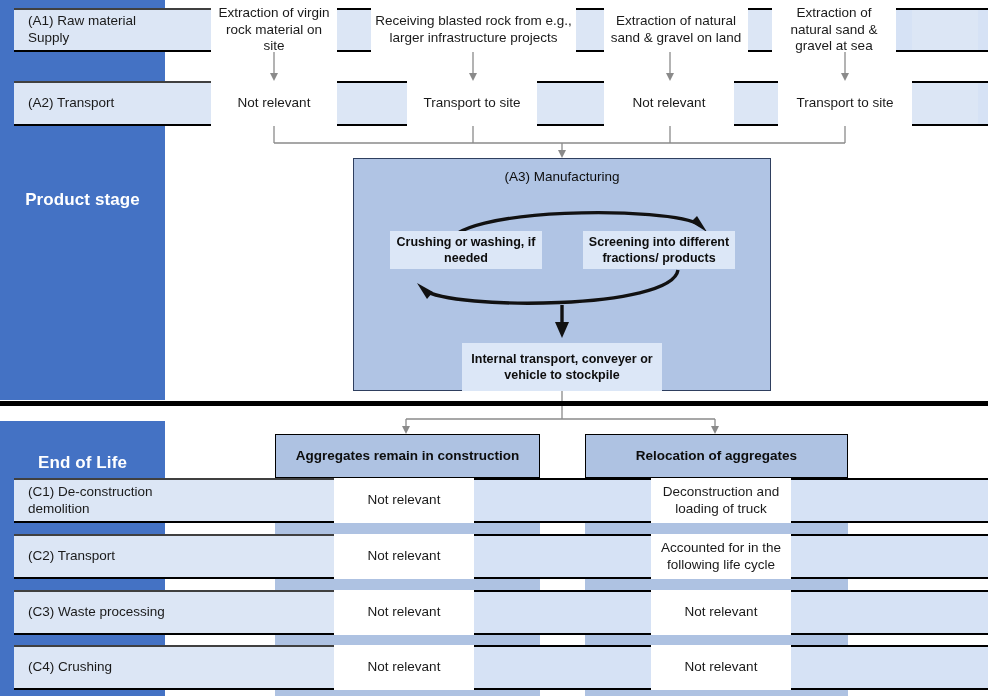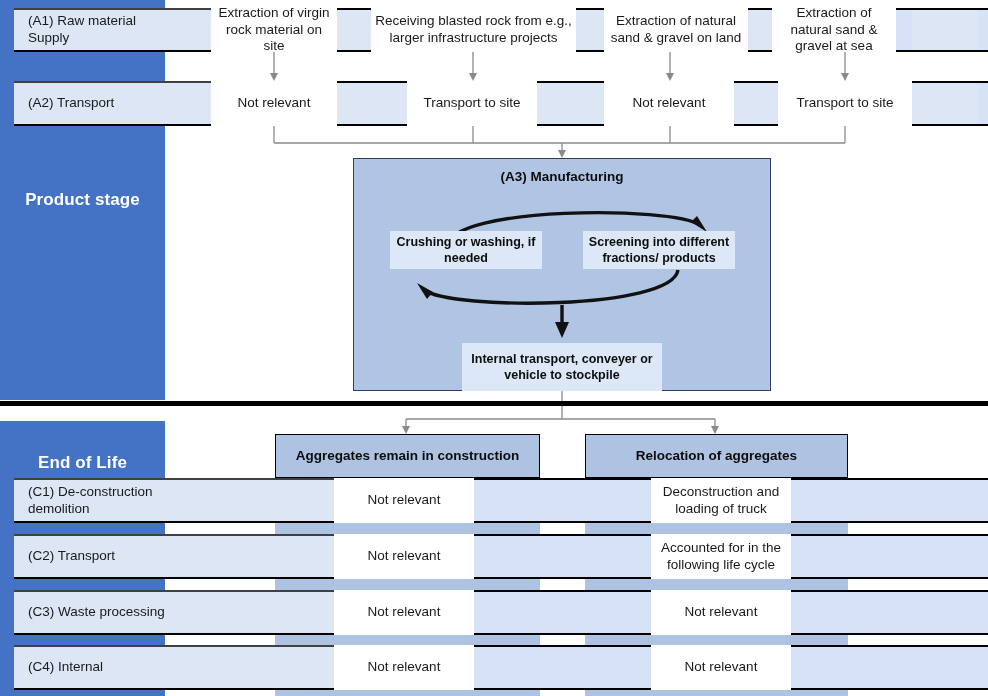--- a/index.html
+++ b/index.html
@@ -43,21 +43,21 @@
   .branch-head{
     background:#aec2e2;border:1.5px solid #000;
     display:flex;align-items:center;justify-content:center;text-align:center;
     font-size:13.5px;font-weight:bold;color:#0d0d0d;line-height:1.25;padding:2px 6px;
   }
 
   
   .mfg-box{background:#b0c4e4;border:1.5px solid #2f3f5f;}
   .mfg-title{
     position:absolute;left:0;right:0;top:10px;text-align:center;
-    font-size:13.5px;font-weight:bold;color:#0d0d0d;
+    font-size:13.5px;font-weight:normal;color:#0d0d0d;
   }
   .mfg-cell{
     background:#dce7f7;display:flex;align-items:center;justify-content:center;
     text-align:center;font-size:12.5px;font-weight:bold;color:#0d0d0d;line-height:1.3;
     padding:0 5px;
   }
   .thick-divider{background:#000;height:5px;}
 
   svg.ovl{position:absolute;left:0;top:0;overflow:visible;}
 </style>
@@ -187,17 +187,17 @@
   <div class="abs row-label" style="left:14px;top:534px;width:320px;height:45px;">(C2) Transport</div>
   <div class="abs cell" style="left:334px;top:534px;width:140px;height:45px;">Not relevant</div>
   <div class="abs cell" style="left:651px;top:534px;width:140px;height:45px;">Accounted for in the following life cycle</div>
 
   <div class="abs row-band" style="left:165px;top:590px;width:823px;height:45px;"></div>
   <div class="abs row-label" style="left:14px;top:590px;width:320px;height:45px;">(C3) Waste processing</div>
   <div class="abs cell" style="left:334px;top:590px;width:140px;height:45px;">Not relevant</div>
   <div class="abs cell" style="left:651px;top:590px;width:140px;height:45px;">Not relevant</div>
 
   <div class="abs row-band" style="left:165px;top:645px;width:823px;height:45px;"></div>
-  <div class="abs row-label" style="left:14px;top:645px;width:320px;height:45px;">(C4) Internal</div>
+  <div class="abs row-label" style="left:14px;top:645px;width:320px;height:45px;">(C4) Crushing</div>
   <div class="abs cell" style="left:334px;top:645px;width:140px;height:45px;">Not relevant</div>
   <div class="abs cell" style="left:651px;top:645px;width:140px;height:45px;">Not relevant</div>
 
 </div>
 
 </body></html>

